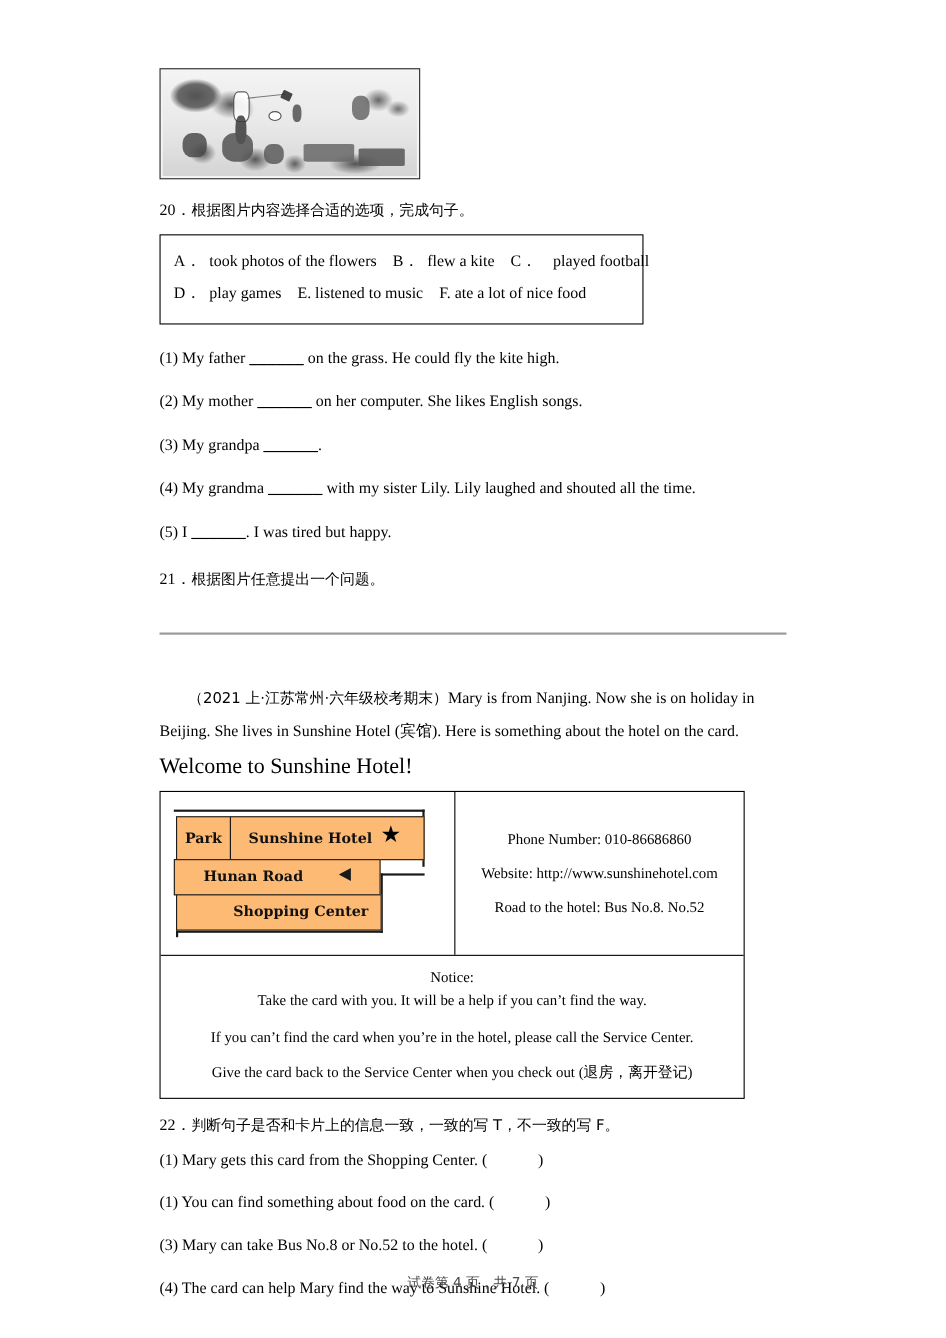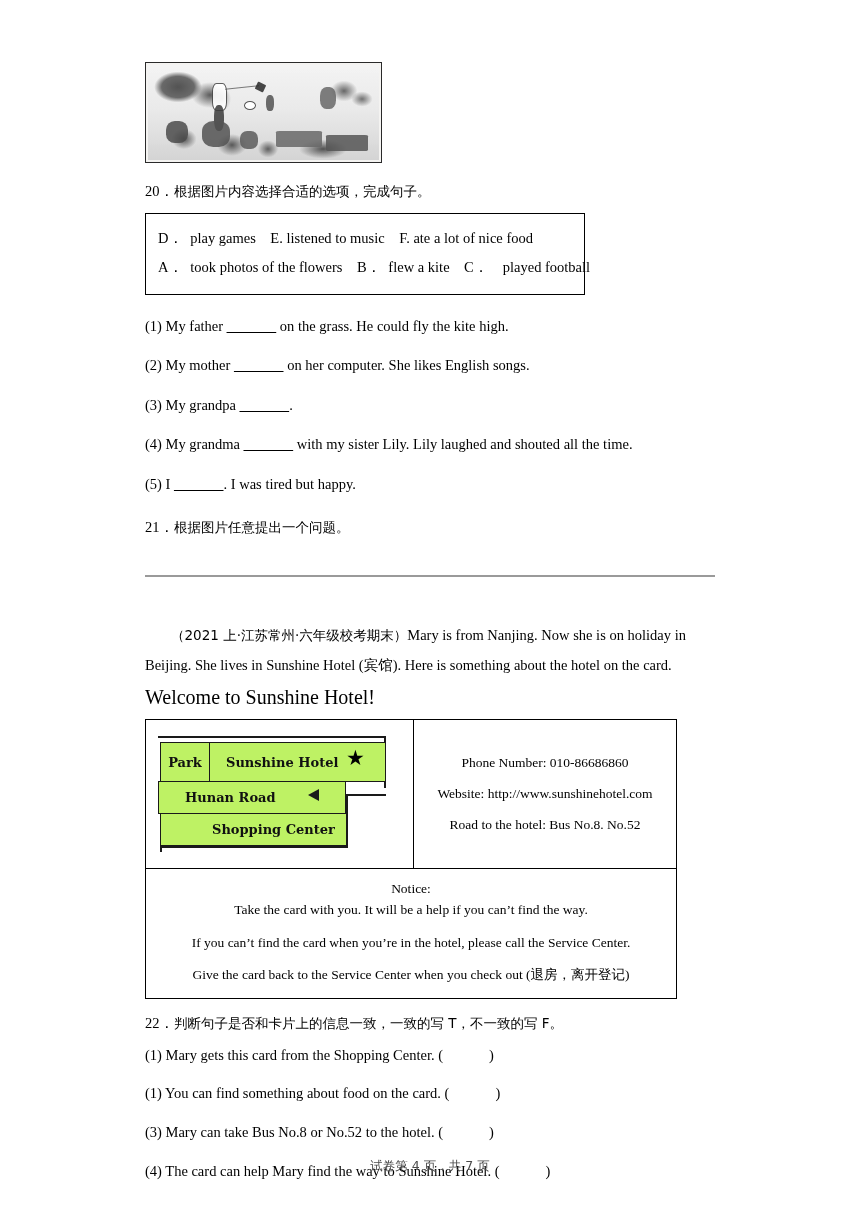--- a/index.html
+++ b/index.html
@@ -168,21 +168,21 @@
   .map {
     position: absolute;
     left: 10px; top: 8px;
     width: 248px;
     height: 132px;
   }
   .mbox {
     position: absolute;
     border: 1.6px solid #1a1a1a;
     box-sizing: border-box;
-    background: #bef264;
+    background: #fdba74;
     display: flex;
     align-items: center;
     font-family: "DejaVu Serif", "Liberation Serif", serif;
     font-weight: 700;
     font-size: 13px;
     color: #111;
   }
   .m-park { left: 4px; top: 14px; width: 50px; height: 40px; justify-content: center; }
   .m-hotel { left: 53px; top: 14px; width: 177px; height: 40px; padding-left: 16px; }
   .m-road { left: 2px; top: 53px; width: 188px; height: 33px; padding-left: 26px; text-align: center; }
@@ -247,22 +247,22 @@
         <div class="illus-fig" style="left:128px;top:66px;width:46px;height:16px;background:#6b6965;border-radius:8%;"></div>
         <div class="illus-fig" style="left:178px;top:70px;width:42px;height:16px;background:#59574f;border-radius:8%;"></div>
       </div>
     </div>
 
     <p class="q-stem">
       <span>20．</span><span class="cn">根据图片内容选择合适的选项，完成句子。</span>
     </p>
 
     <div class="options-box">
+      <div class="options-line">A．  took photos of the flowers    B．  flew a kite    C．    played football</div>
       <div class="options-line">D．  play games    E. listened to music    F. ate a lot of nice food</div>
-      <div class="options-line">A．  took photos of the flowers    B．  flew a kite    C．    played football</div>
     </div>
 
     <p class="blank-line">
       <span>(1) My father</span>
       <span class="u">______</span>
       <span>on the grass. He could fly the kite high.</span>
     </p>
     <p class="blank-line">
       <span>(2) My mother</span>
       <span class="u">______</span>

